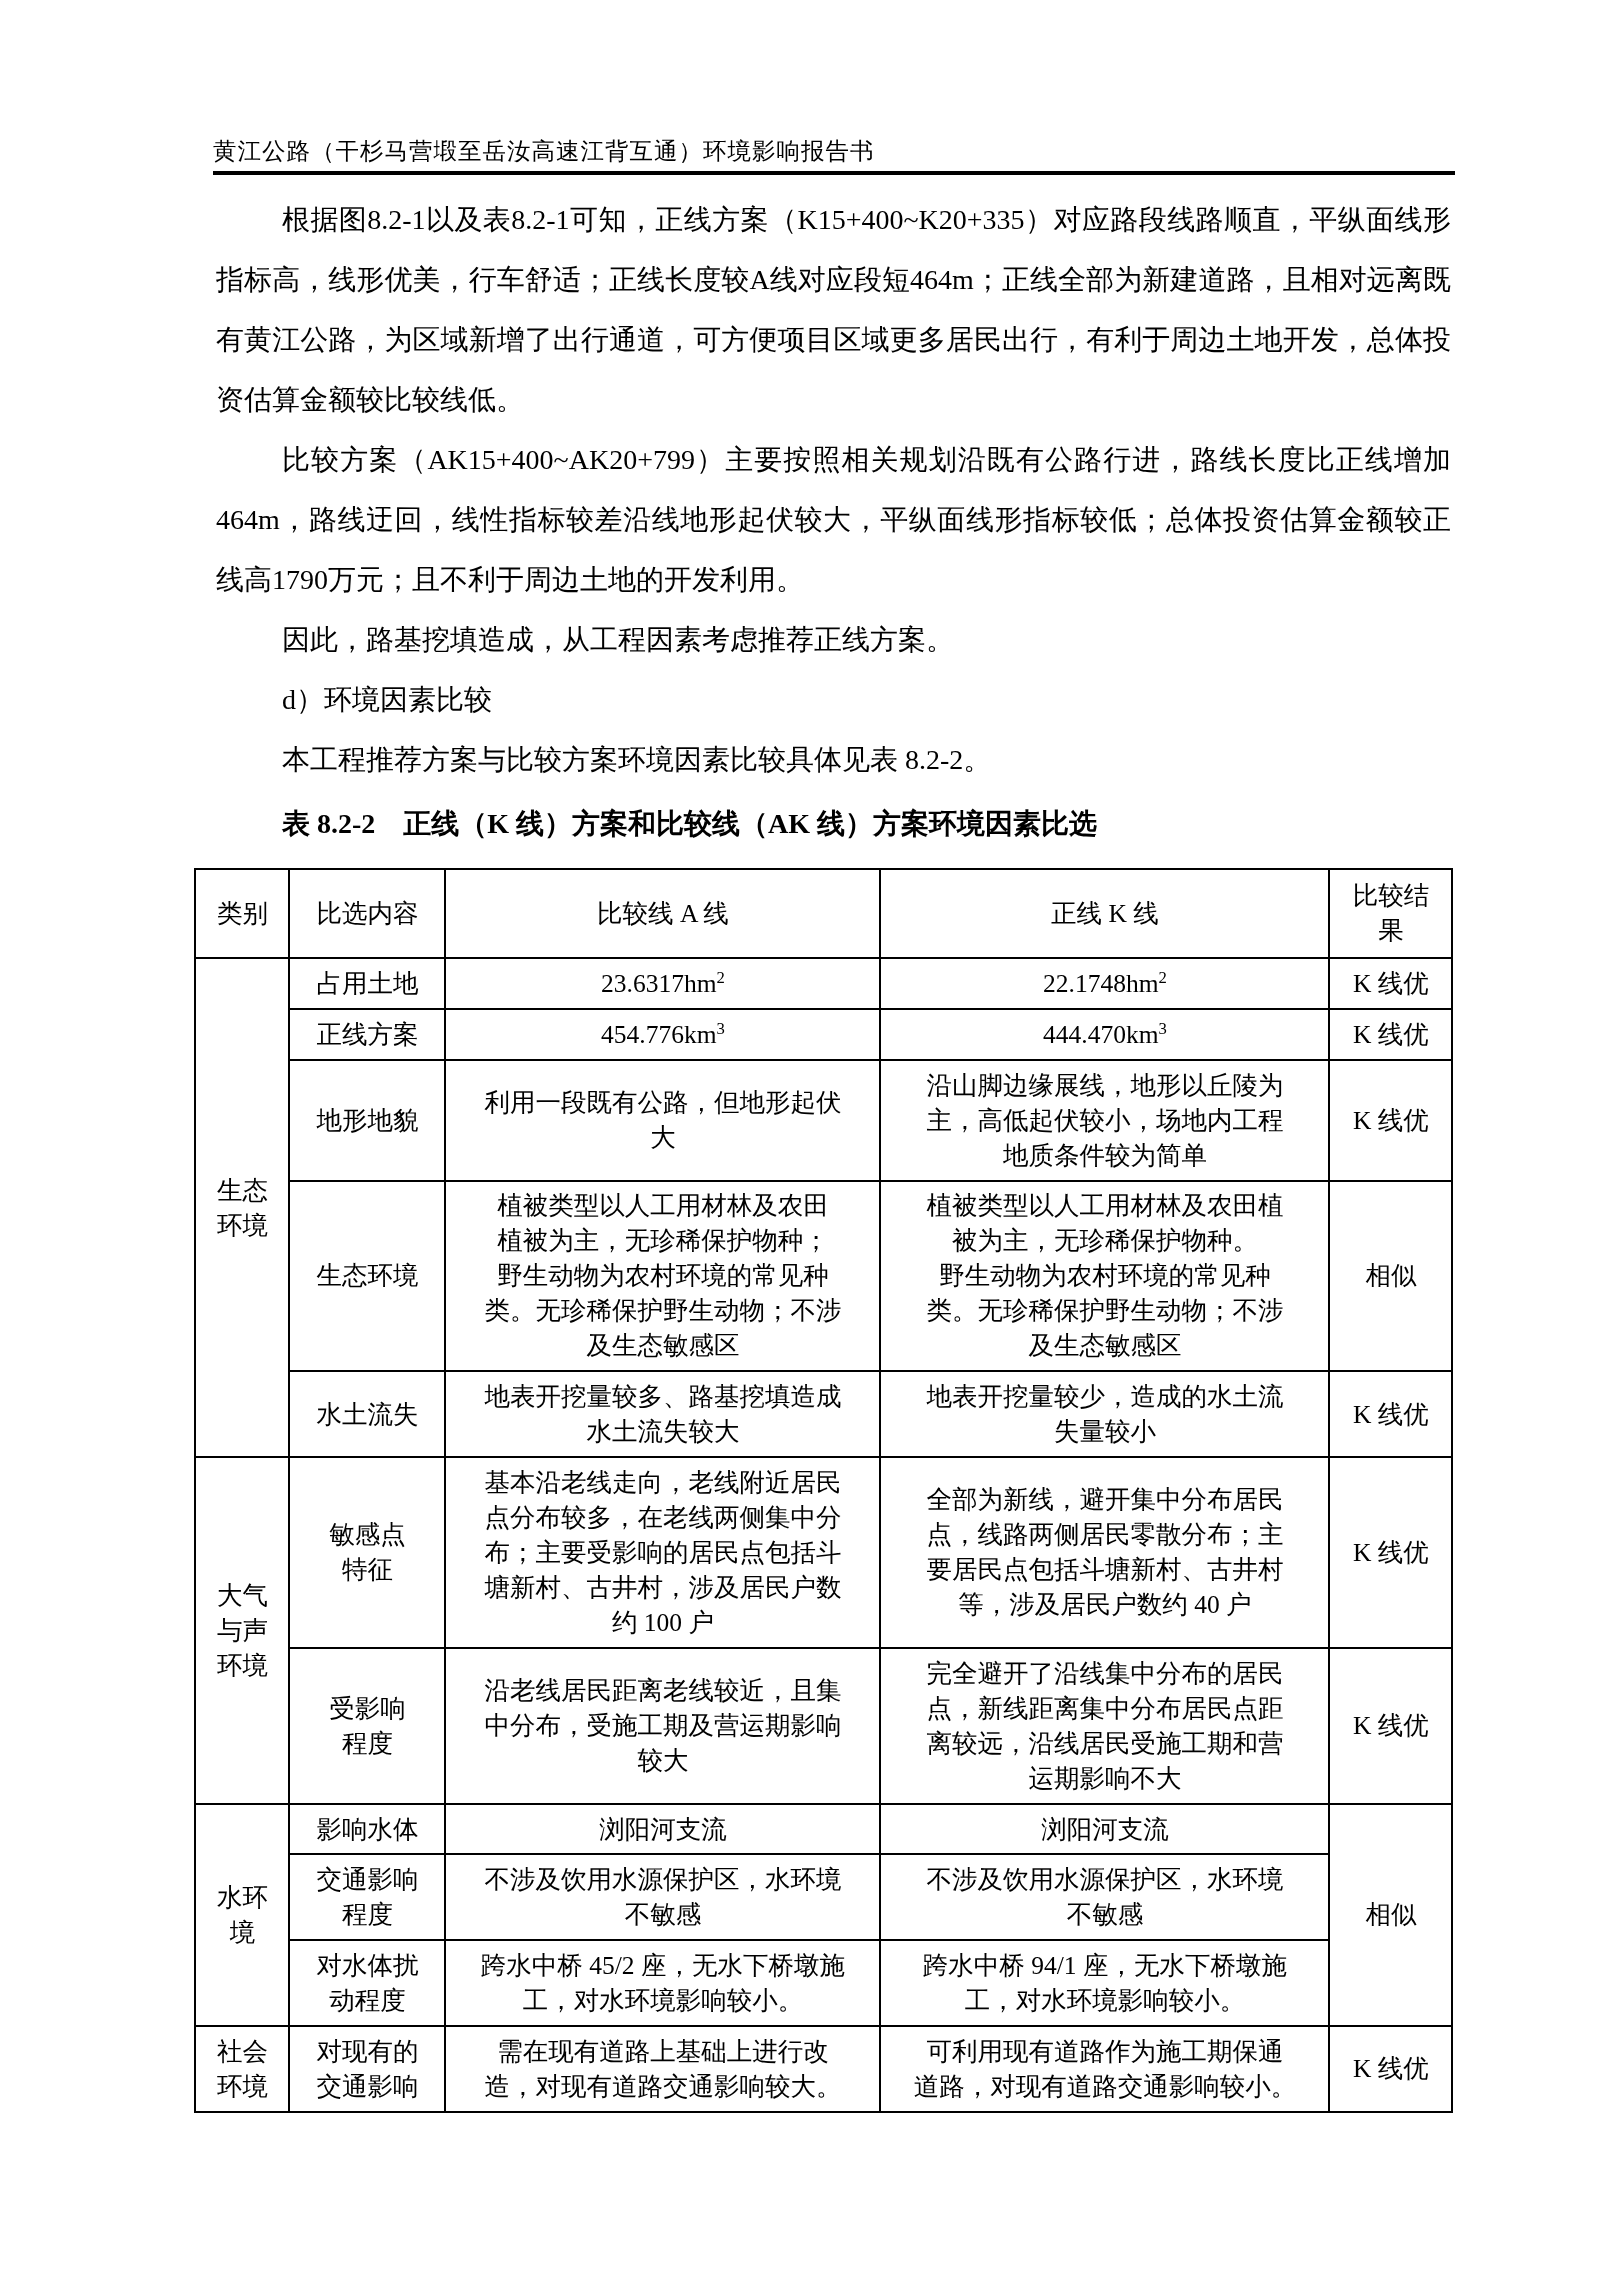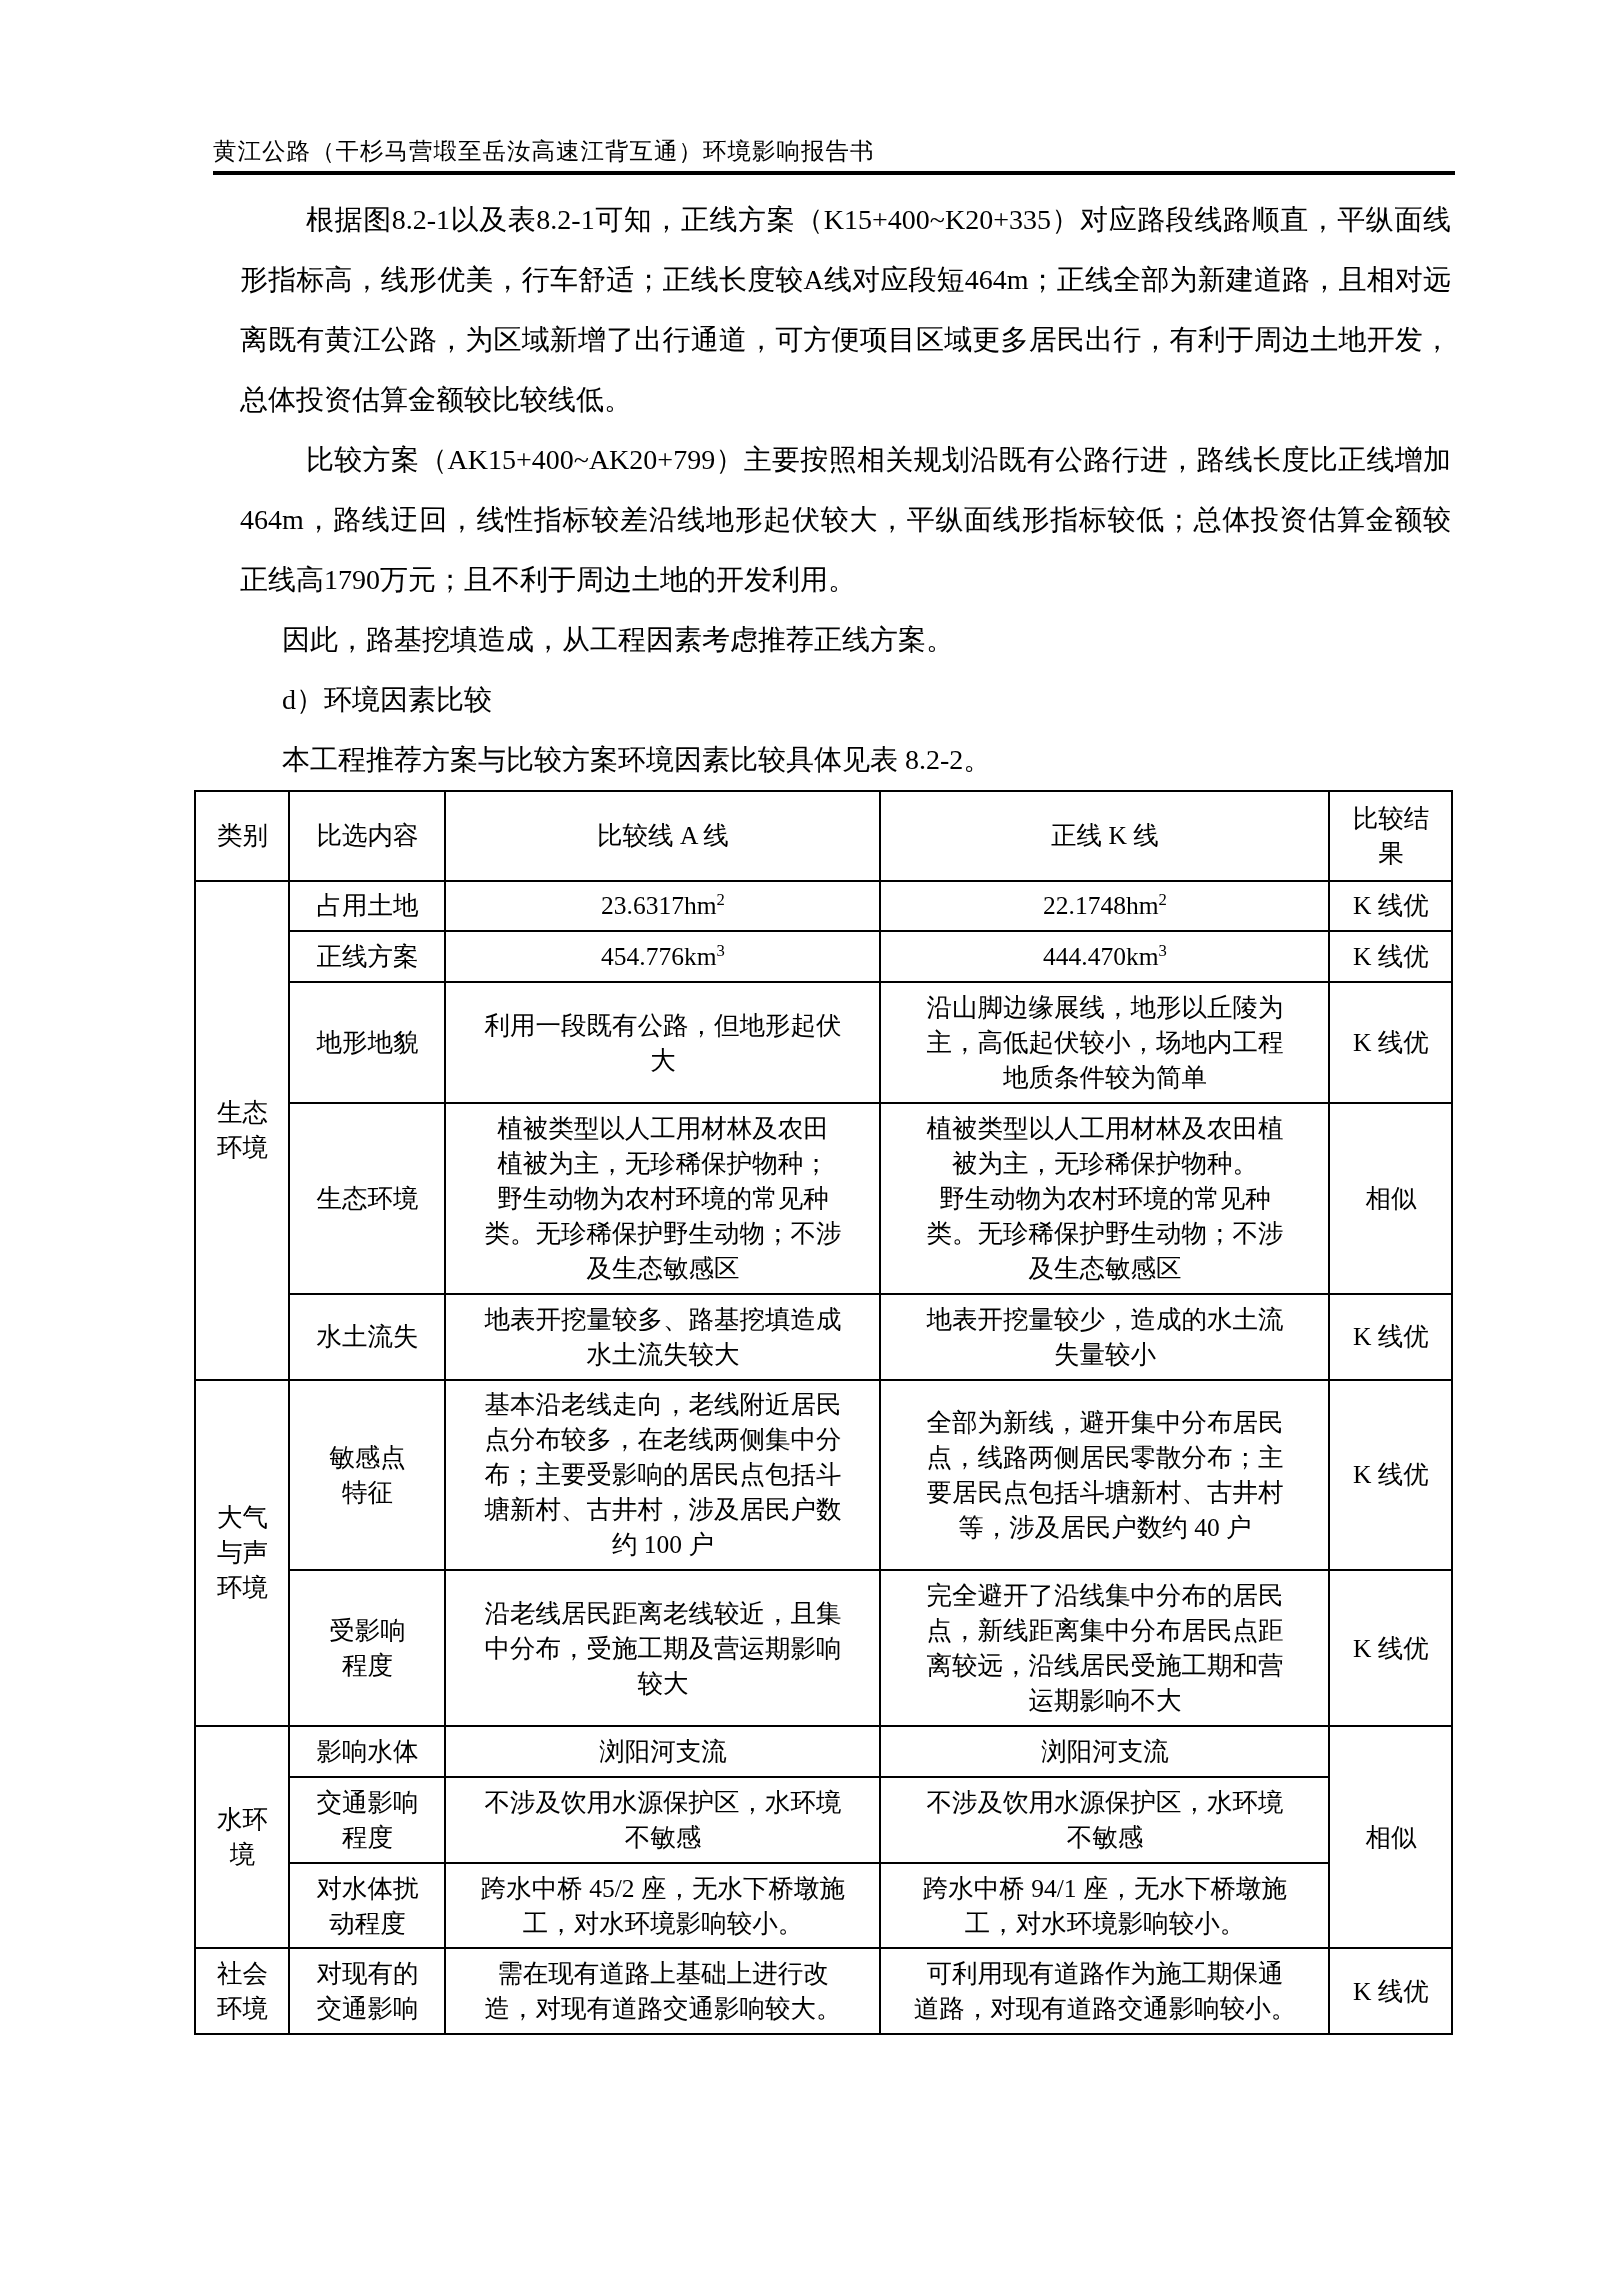--- a/index.html
+++ b/index.html
@@ -12,21 +12,21 @@
   .report-header {
     position:absolute; top:135px; left:213px; width:1242px;
     font-size:23.5px; letter-spacing:1px; white-space:nowrap;
   }
   .header-rule {
     position:absolute; top:171px; left:213px; width:1242px; height:3.9px;
     background:#000;
   }
   .content { position:absolute; top:190px; left:216px; width:1235px; }
   .content p { font-size:28px; line-height:60px; text-indent:66px; }
-  .content p.justify { text-align:justify;margin-left:24px; }
+  .content p.justify { text-align:justify; }
   .table-caption {
     font-size:28px; line-height:60px; text-indent:66px; font-weight:bold;
     margin-top:3.9px; margin-bottom:13.7px; white-space:pre;
   }
   table.cmp {
     border-collapse:collapse; table-layout:fixed; width:1258px;
     margin-left:-21.6px; border:2.9px solid #000;padding-left:32px;
   }
   table.cmp th, table.cmp td {
     border:2px solid #000; font-size:25.5px; line-height:35px;
@@ -49,20 +49,21 @@
   <div class="report-header">黄江公路（干杉马营塅至岳汝高速江背互通）环境影响报告书</div>
   <div class="header-rule"></div>
 
   <div class="content">
     <p class="justify">根据图8.2-1以及表8.2-1可知，正线方案（K15+400~K20+335）对应路段线路顺直，平纵面线形指标高，线形优美，行车舒适；正线长度较A线对应段短464m；正线全部为新建道路，且相对远离既有黄江公路，为区域新增了出行通道，可方便项目区域更多居民出行，有利于周边土地开发，总体投资估算金额较比较线低。</p>
     <p class="justify">比较方案（AK15+400~AK20+799）主要按照相关规划沿既有公路行进，路线长度比正线增加464m，路线迂回，线性指标较差沿线地形起伏较大，平纵面线形指标较低；总体投资估算金额较正线高1790万元；且不利于周边土地的开发利用。</p>
     <p>因此，路基挖填造成，从工程因素考虑推荐正线方案。</p>
     <p>d）环境因素比较</p>
     <p>本工程推荐方案与比较方案环境因素比较具体见表 8.2-2。</p>
 
+    <div class="table-caption">表 8.2-2　正线（K 线）方案和比较线（AK 线）方案环境因素比选</div>
 
     <table class="cmp">
       <colgroup>
           <col style="width: 94px;">
           <col style="width: 156px;">
           <col style="width: 435px;">
           <col style="width: 449px;">
           <col style="width: 123px;">
         </colgroup>
       <thead>

